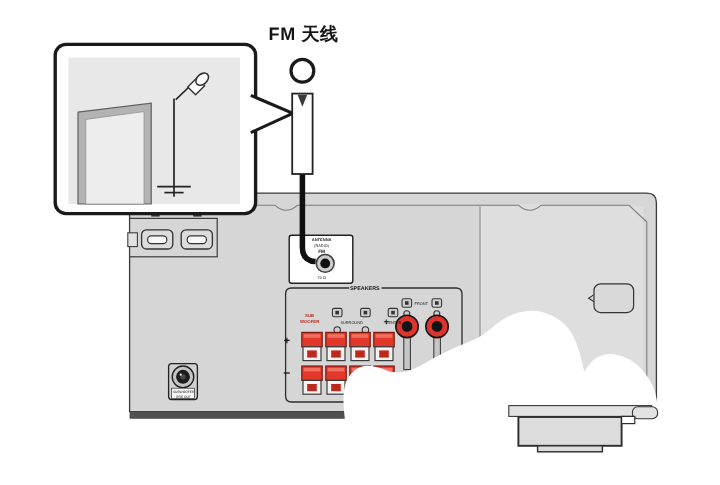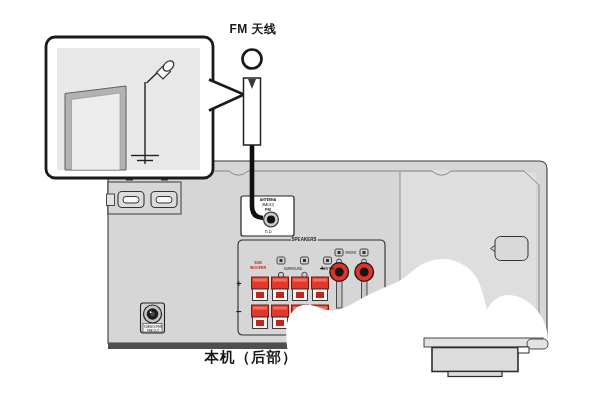--- a/index.html
+++ b/index.html
@@ -3,21 +3,21 @@
 <meta charset="utf-8">
 <style>
   html,body{margin:0;padding:0;background:#fff;}
   #stage{position:relative;width:600px;height:404px;background:#fff;overflow:hidden;
          font-family:"Liberation Sans",sans-serif;}
   #art{position:absolute;left:0;top:0;}
   .t{position:absolute;white-space:nowrap;color:#161616;
      transform:translate(-50%,-50%) scale(var(--s,1));transform-origin:center;
      font-family:"Liberation Sans",sans-serif;line-height:1;}
   
-  [data-name="fm-antenna-label"]{left:253px;top:29px;font-size:12px;font-weight:600;letter-spacing:.5px;}
+  [data-name="fm-antenna-label"]{left:253px;top:29px;font-size:15px;font-weight:600;letter-spacing:.5px;}
   [data-name="antenna-box-title"]{left:268px;top:200px;font-size:8px;--s:.42;font-weight:700;}
   [data-name="antenna-box-subtitle"]{left:268px;top:204.5px;font-size:8px;--s:.40;}
   [data-name="antenna-band-label"]{left:268px;top:209.5px;font-size:8px;--s:.5;font-weight:700;}
   [data-name="antenna-impedance-label"]{left:268px;top:231.5px;font-size:8px;--s:.42;}
   [data-name="speakers-section-label"]{left:304px;top:240px;font-size:9px;--s:.5;font-weight:700;}
   [data-name="subwoofer-label-line1"]{left:258px;top:263px;font-size:8px;--s:.45;font-weight:700;color:#c22818;}
   [data-name="subwoofer-label-line2"]{left:258px;top:268px;font-size:8px;--s:.45;font-weight:700;color:#c22818;}
   [data-name="surround-label"]{left:293px;top:268.5px;font-size:8px;--s:.40;}
   [data-name="center-label"]{left:328px;top:268.5px;font-size:8px;--s:.40;}
   [data-name="front-label"]{left:351px;top:253px;font-size:8px;--s:.40;}
@@ -252,14 +252,13 @@
   <div class="t" data-name="subwoofer-label-line1">SUB</div>
   <div class="t" data-name="subwoofer-label-line2">WOOFER</div>
   <div class="t" data-name="surround-label">SURROUND</div>
   <div class="t" data-name="center-label">CENTER</div>
   <div class="t" data-name="front-label">FRONT</div>
   <div class="t" data-name="terminal-plus-sign">+</div>
   <div class="t" data-name="terminal-minus-sign">−</div>
   <div class="t" data-name="front-plus-sign">+</div>
   <div class="t" data-name="subwoofer-out-label1">SUBWOOFER</div>
   <div class="t" data-name="subwoofer-out-label2">PRE OUT</div>
-  <div class="t" data-name="rear-caption">本机（后部）</div>
 </div>
 
 </body></html>

